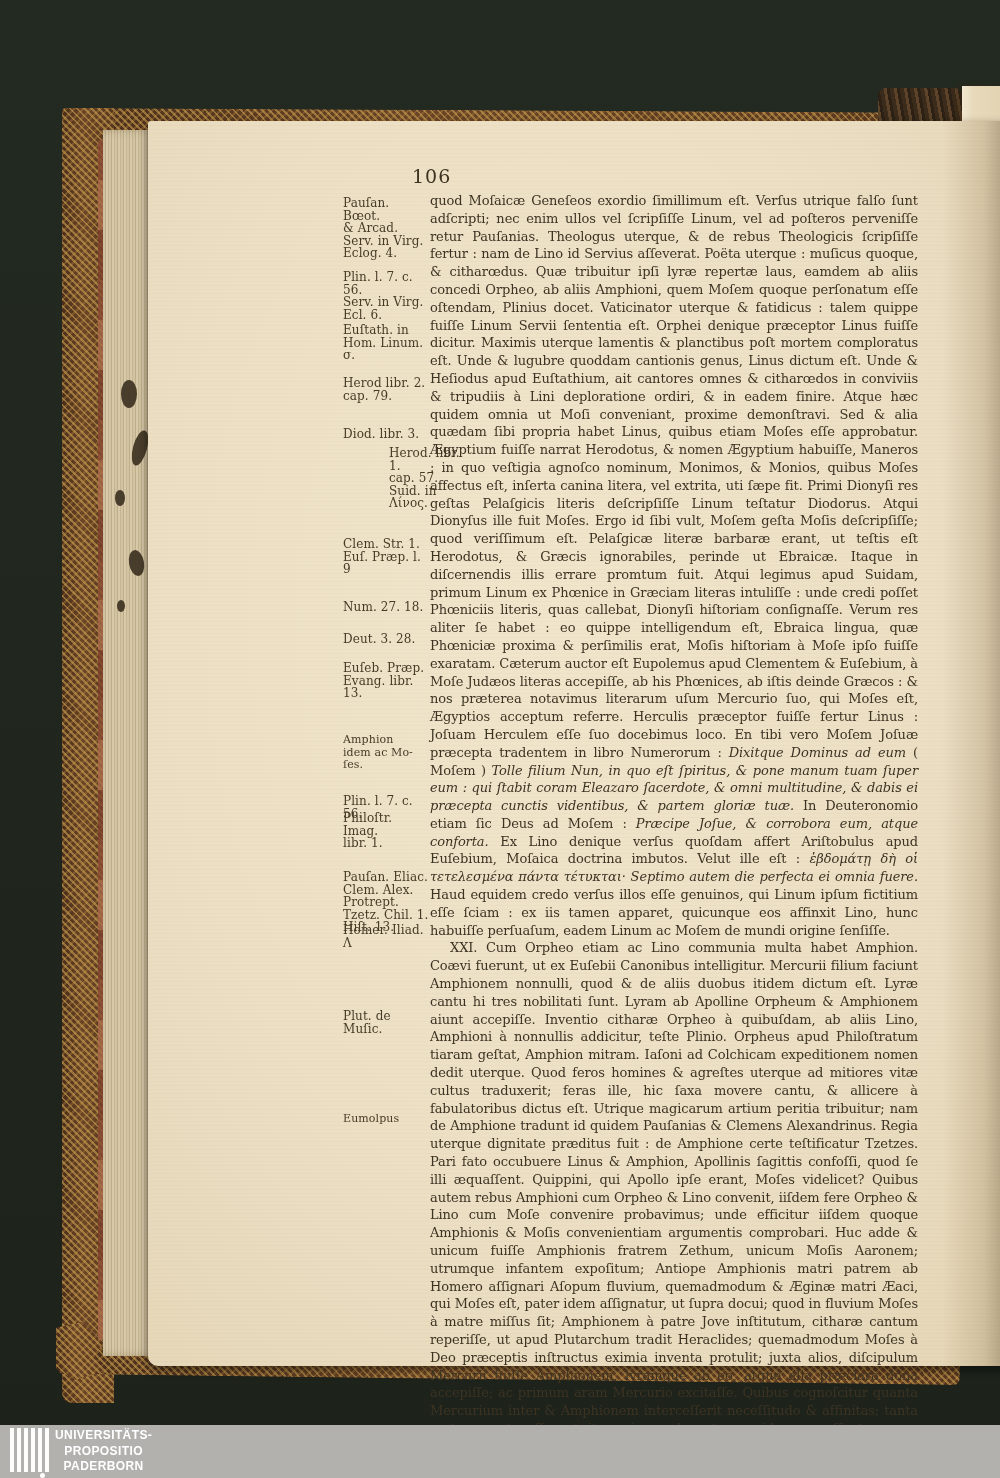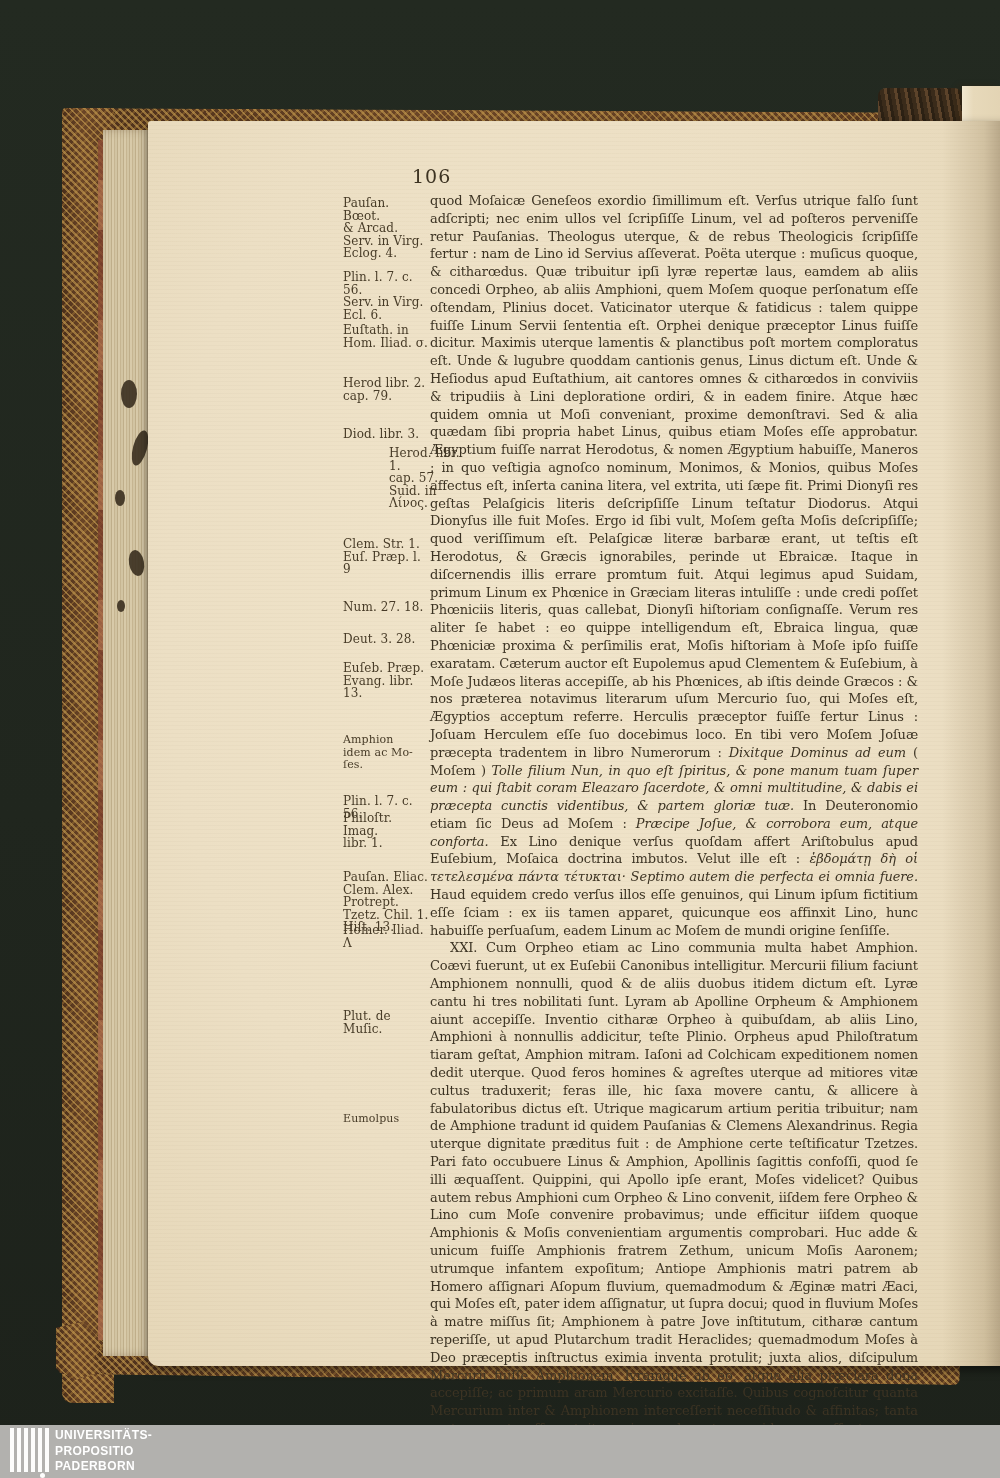--- a/index.html
+++ b/index.html
@@ -51,21 +51,21 @@
   .body-text .g{font-style:italic;}
   .mcol{position:absolute;left:195px;top:0;width:86px;}
   .mnote{position:absolute;left:0;width:86px;font-size:12px;line-height:12.5px;color:#473b27;letter-spacing:.1px;}
   .mnote.it{font-size:11px;}
   
   .footer-bar{position:absolute;left:0;top:1425px;width:1000px;height:53px;background:#b2b1ae;}
   .logo-icon{position:absolute;left:10px;top:3px;height:44px;display:flex;gap:3px;}
   .logo-icon .bar{width:4px;height:44px;background:#fdfdfc;}
   .logo-dot{position:absolute;left:40px;top:48px;width:5px;height:5px;border-radius:50%;background:#fdfdfc;}
   .logo-text{position:absolute;left:55px;top:3px;color:#ffffff;
-      font-family:"Liberation Sans", sans-serif;font-weight:bold;font-size:12px;line-height:15.5px;letter-spacing:.4px;}
+      font-family:"Liberation Sans", sans-serif;font-weight:bold;font-size:12px;line-height:15.5px;letter-spacing:.4px;text-align:center;}
 </style>
 </head>
 <body>
 
 <div class="stage">
 
   <div class="cover cover-top"></div>
   <div class="cover cover-left"></div>
   <div class="headband"></div>
   <div class="cover cover-bottom"></div>
@@ -109,21 +109,21 @@
           <div>Serv. in Virg.</div>
           <div>Eclog. 4.</div>
         </div>
         <div class="mnote" style="top: 150px;">
           <div>Plin. l. 7. c. 56.</div>
           <div>Serv. in Virg.</div>
           <div>Ecl. 6.</div>
         </div>
         <div class="mnote" style="top: 203px;">
           <div>Euſtath. in</div>
-          <div>Hom. Iliad. σ.</div>
+          <div>Hom. Linum. σ.</div>
         </div>
         <div class="mnote" style="top: 256px;">
           <div>Herod libr. 2.</div>
           <div>cap. 79.</div>
         </div>
         <div class="mnote" style="top: 307px;">
           <div>Diod. libr. 3.</div>
         </div>
         <div class="mnote" style="top: 326px; margin-left: 46px;">
           <div>Herod. libr. 1.</div>

